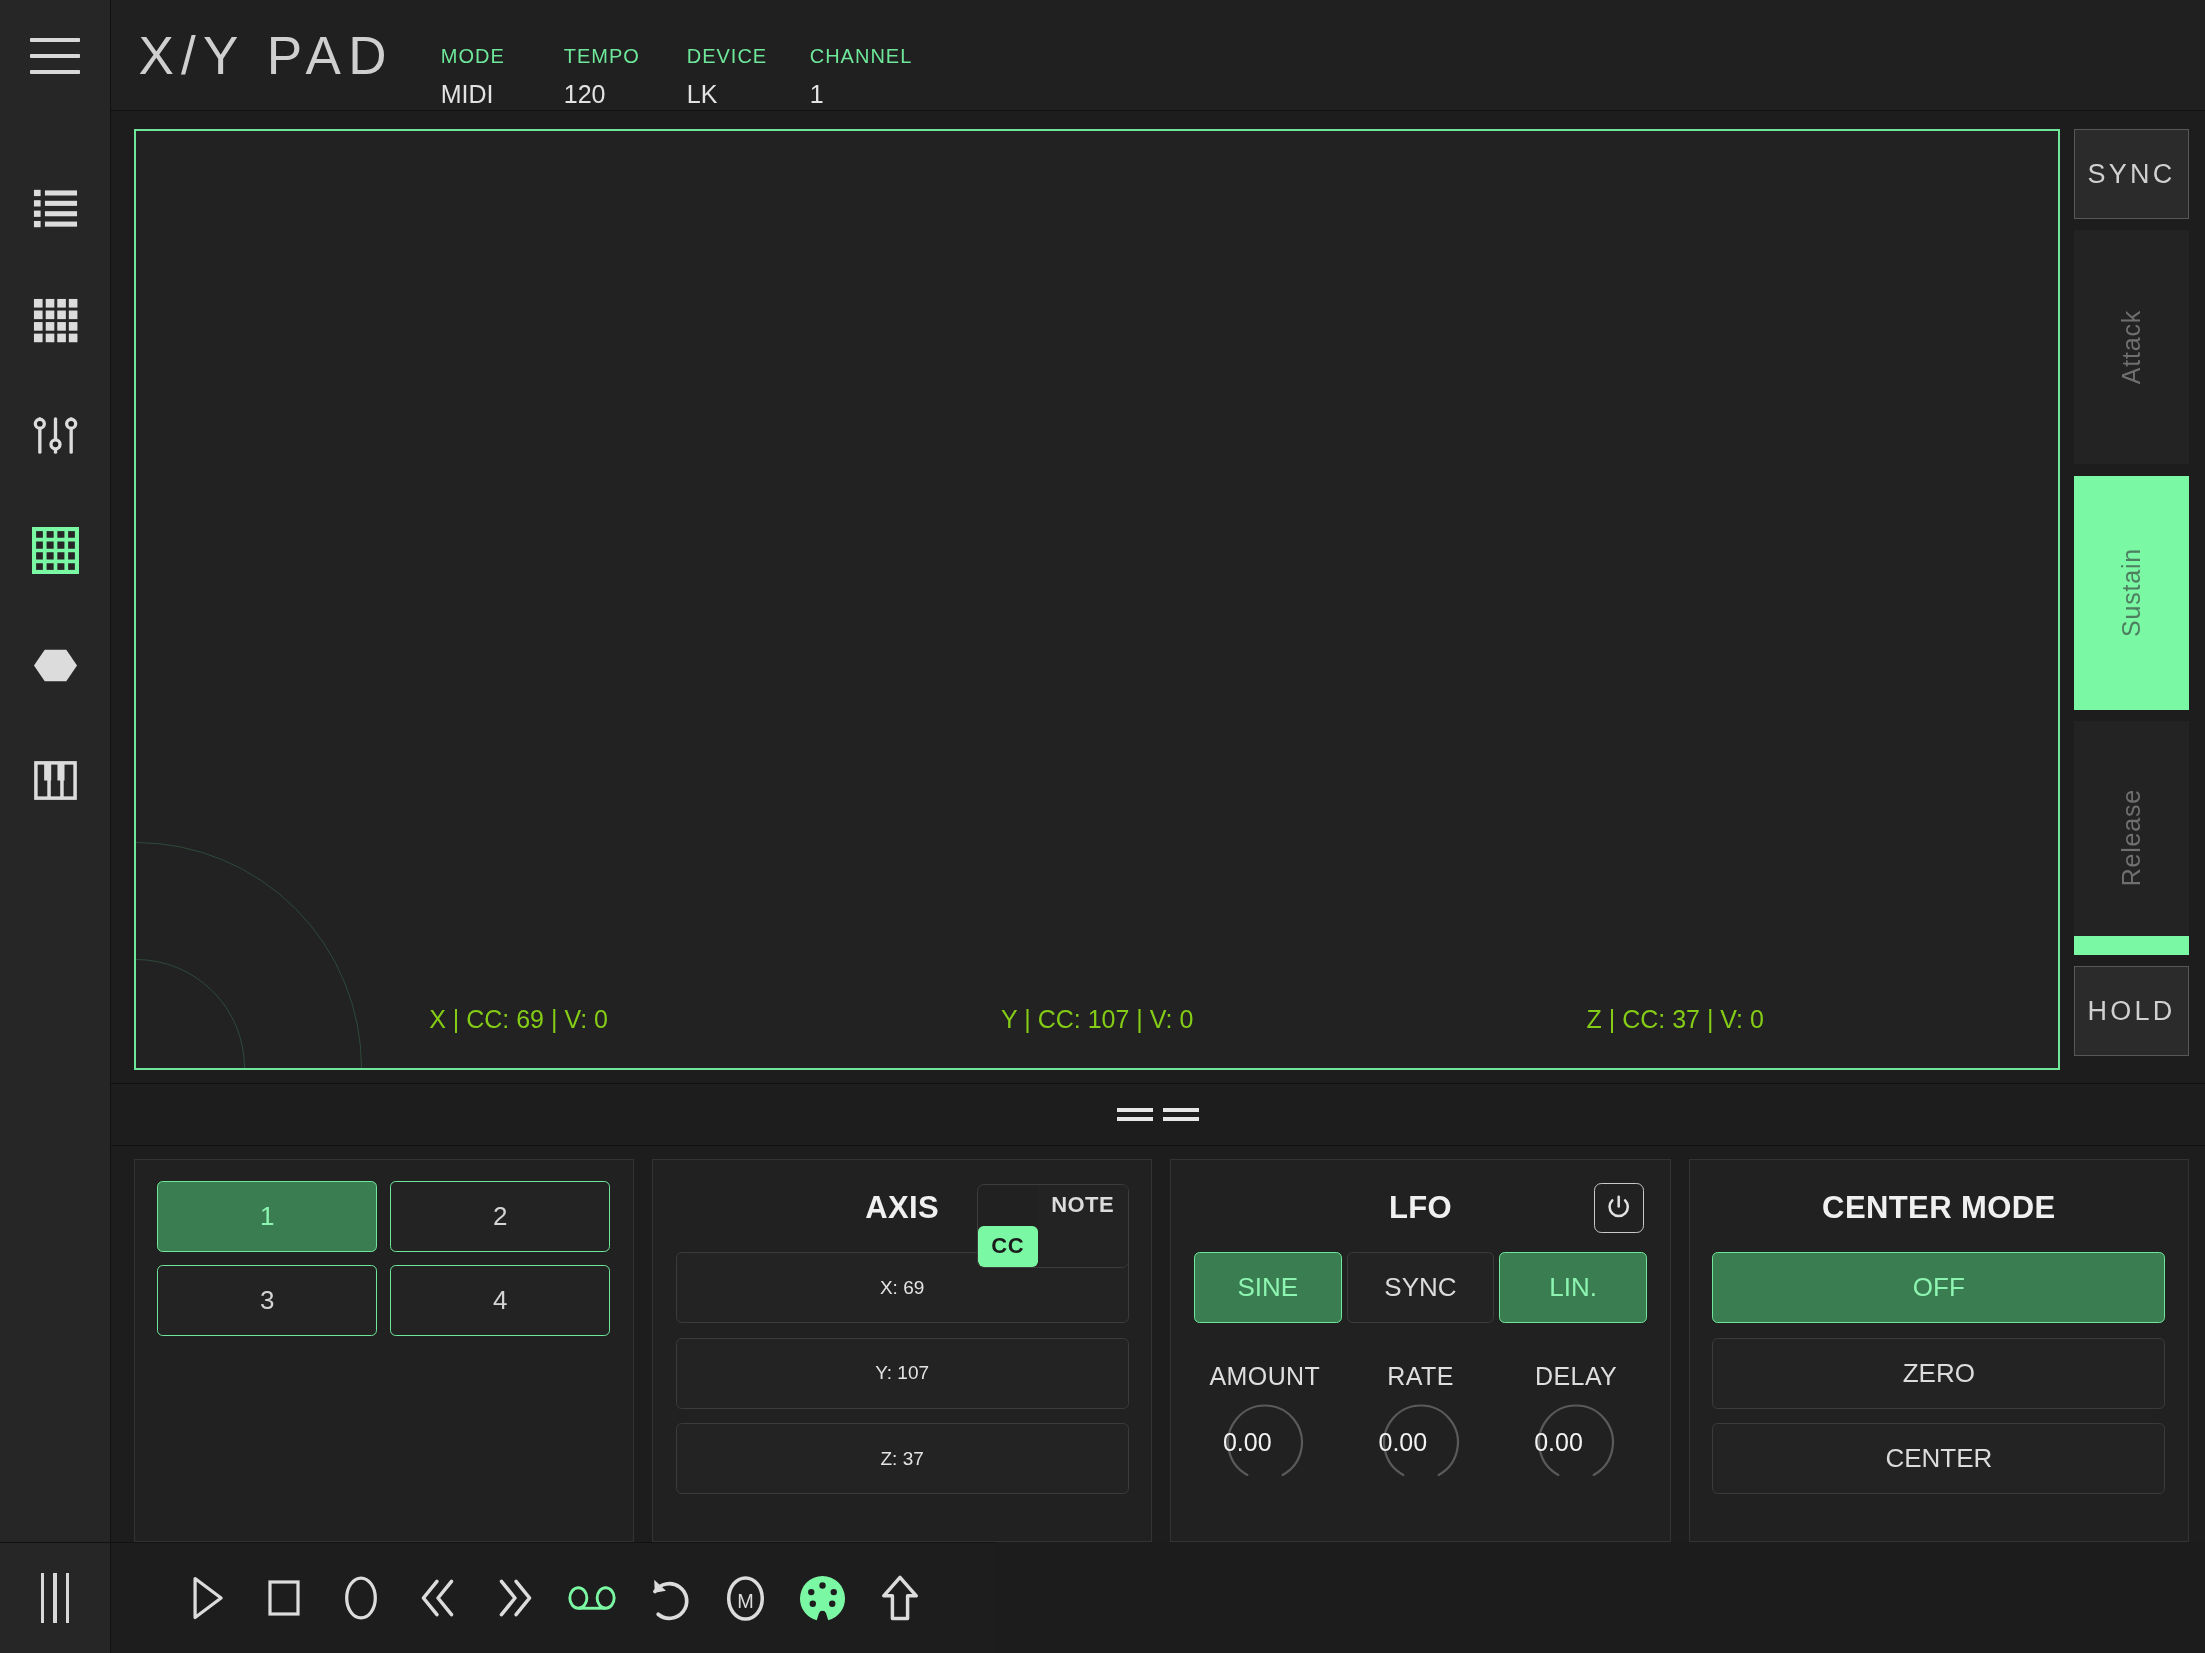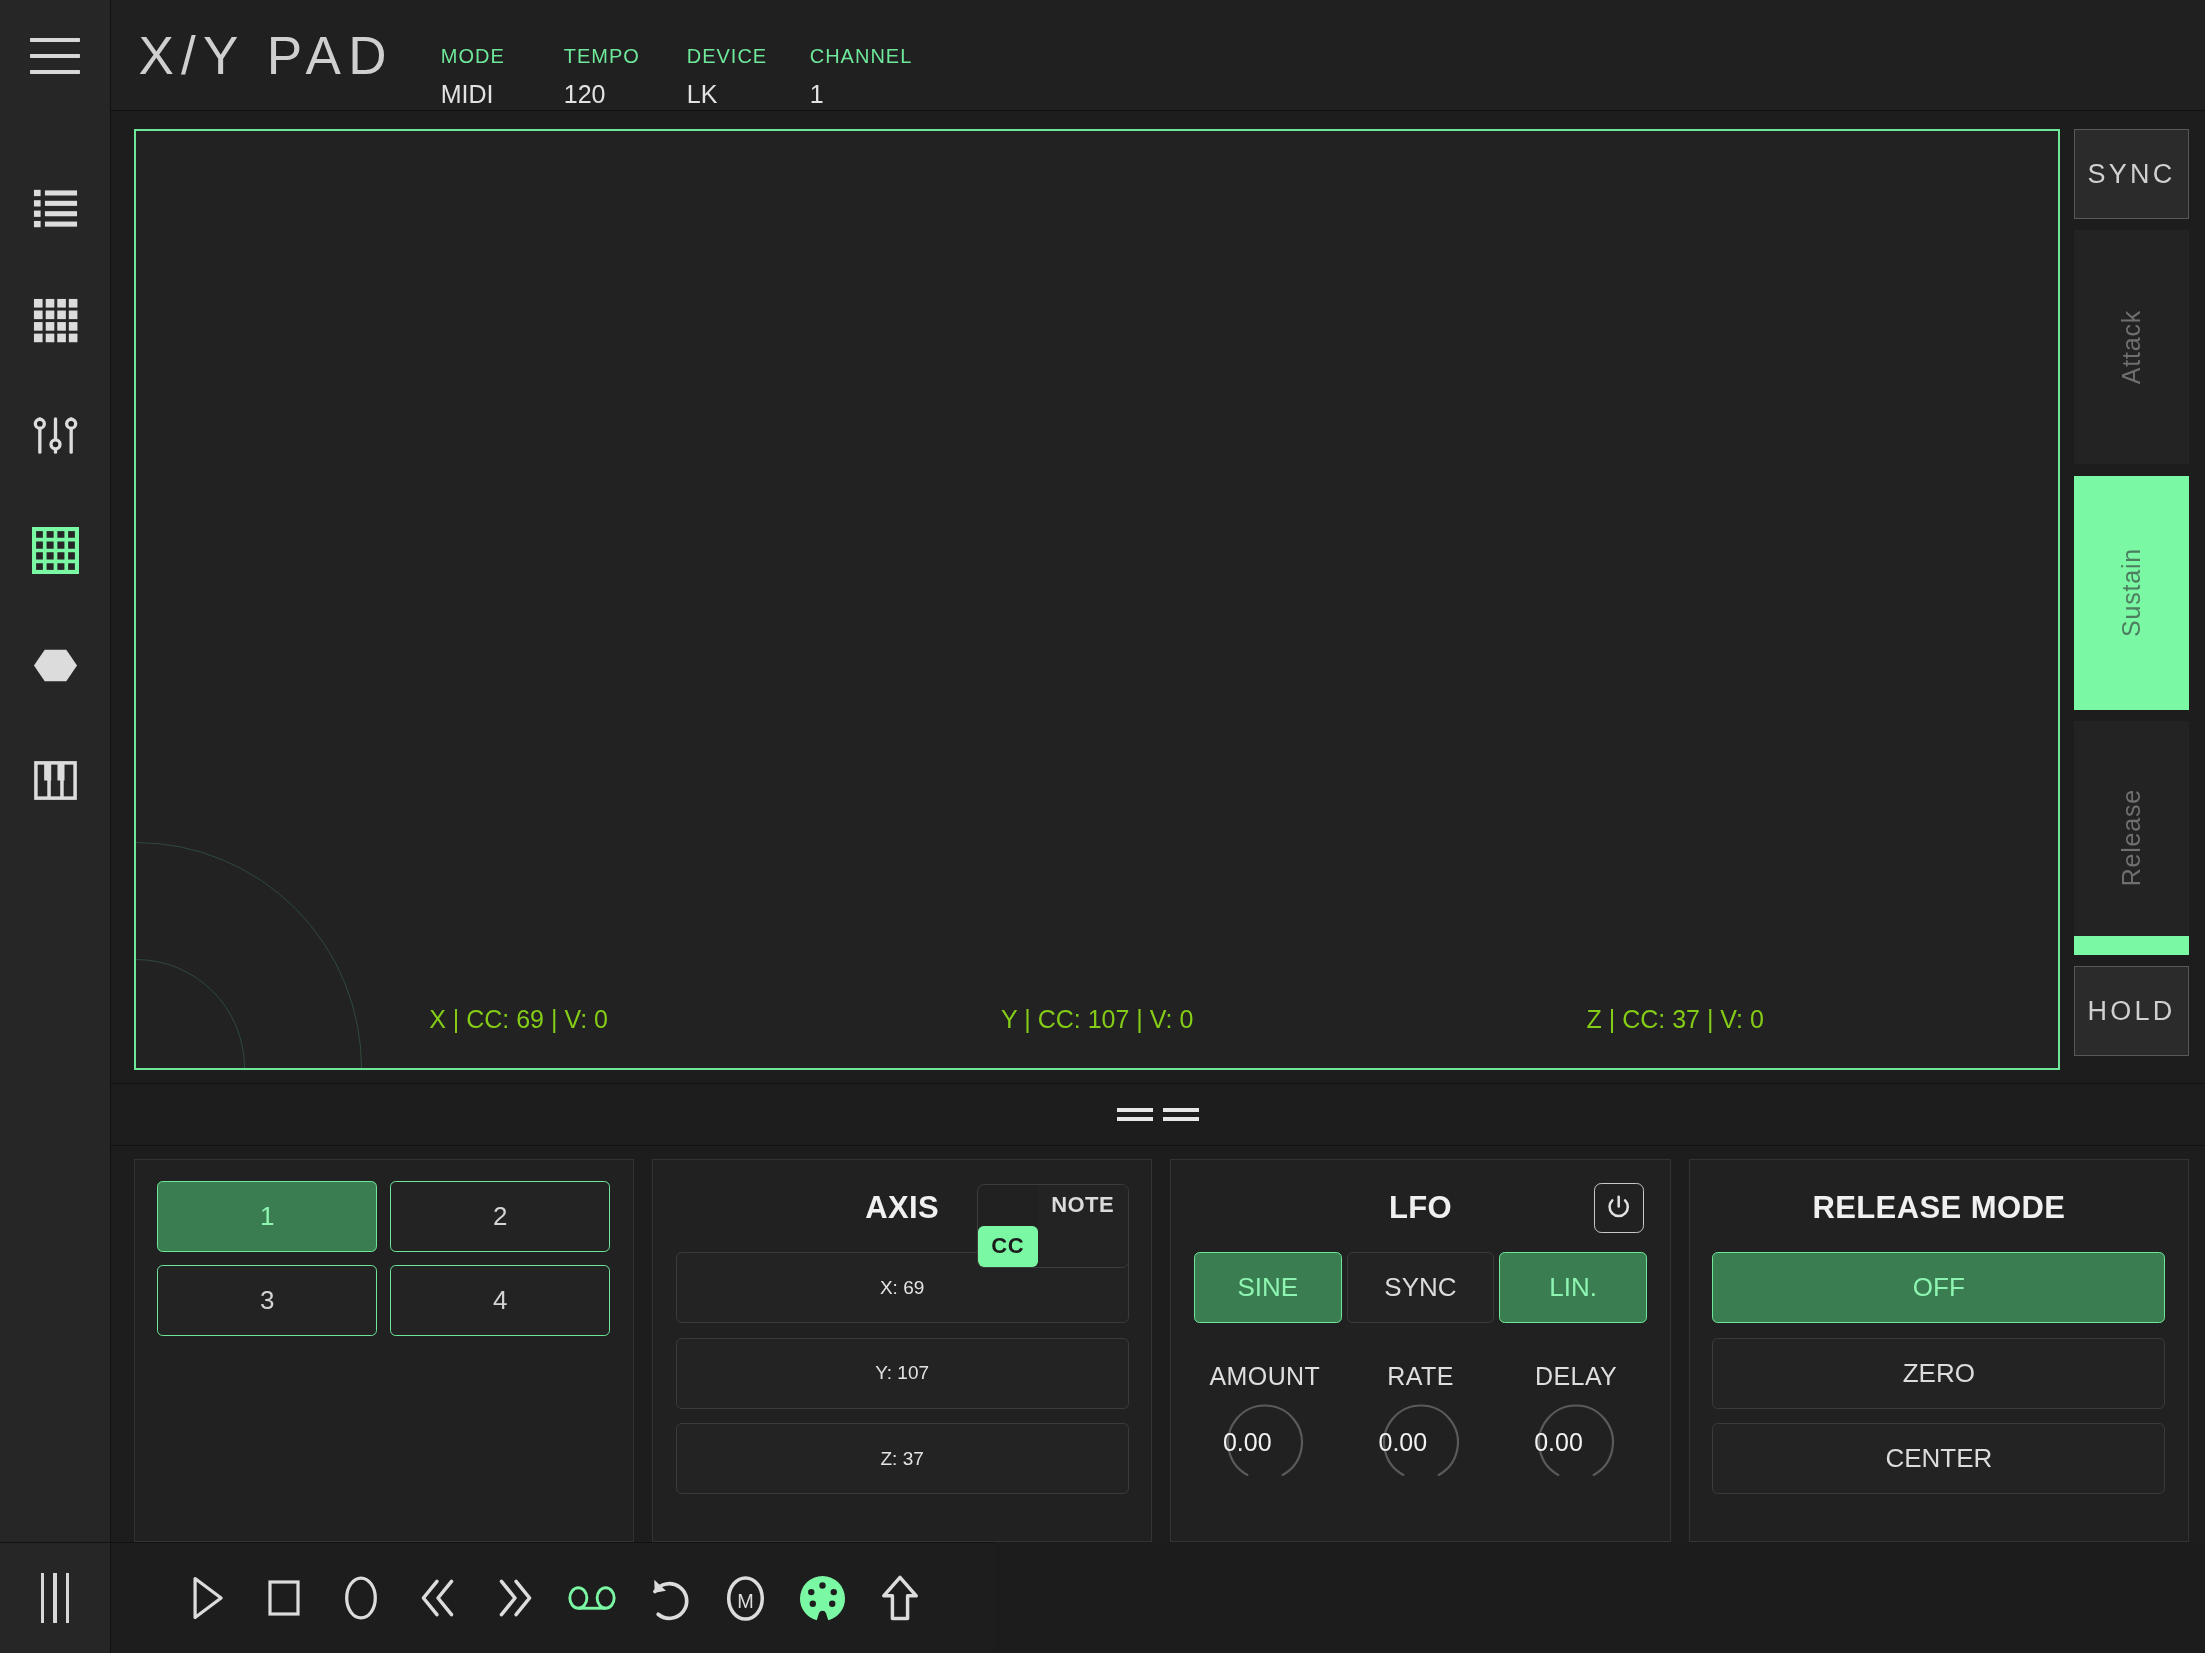--- a/index.html
+++ b/index.html
@@ -435,21 +435,21 @@
                   <path d="M29 88 A44 44 0 1 1 71 88" fill="none" stroke="#5a5a5a" stroke-width="2.6" stroke-linecap="round"></path>
                 </svg>
                 <span class="knob-val">0.00</span>
               </div>
             </div>
           </div>
         </div>
 
         <div class="panel">
           <div class="panel-head">
-            <span class="panel-title">RELEASE MODE</span>
+            <span class="panel-title">CENTER MODE</span>
           </div>
           <div class="rel-list">
             <div class="rel-btn on">OFF</div>
             <div class="rel-btn">ZERO</div>
             <div class="rel-btn">CENTER</div>
           </div>
         </div>
 
       </div>
     </div>

